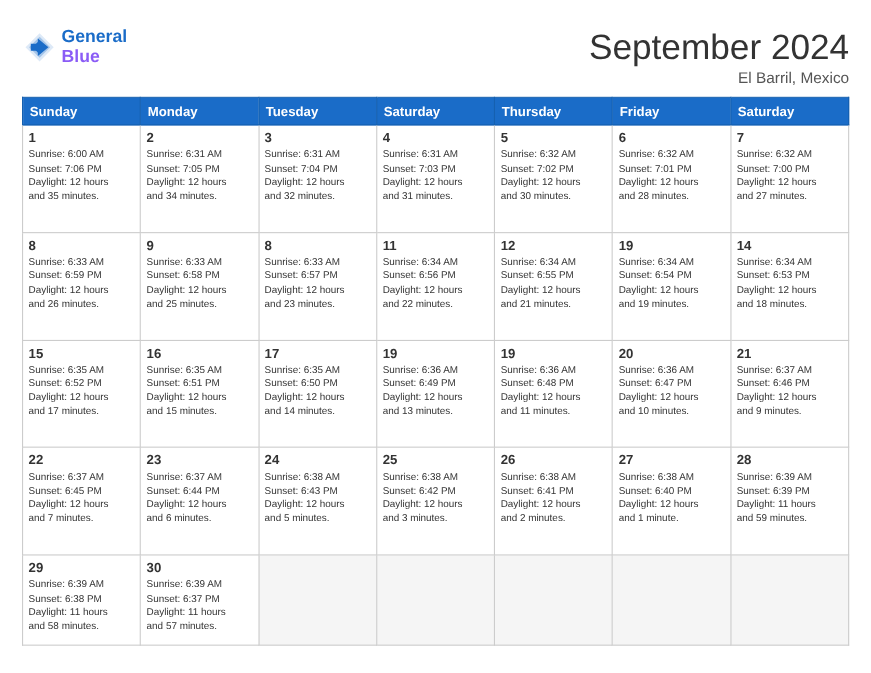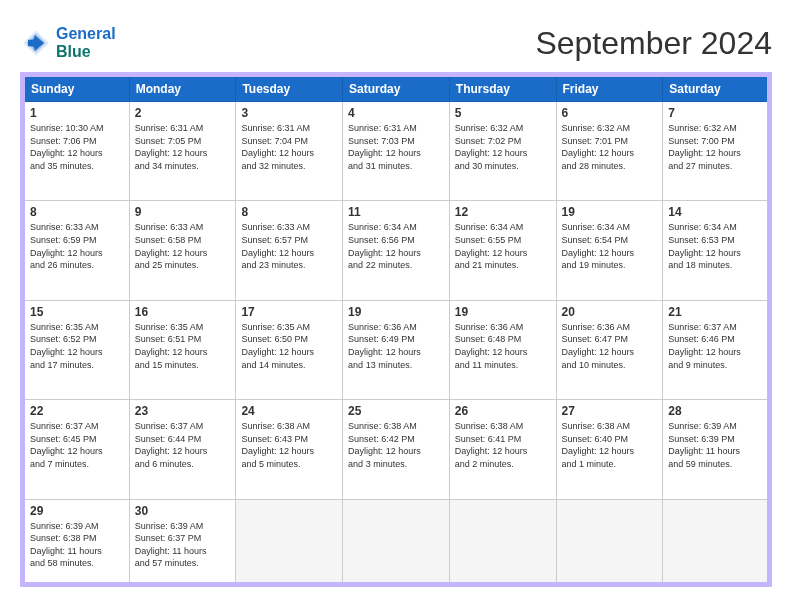--- a/index.html
+++ b/index.html
@@ -39,21 +39,21 @@
       font-size: 32px;
       font-weight: normal;
       color: #333;
     }
     .location-title {
       font-size: 14px;
       color: #555;
     }
     .calendar {
       flex: 1;
-      border: 5px solid #c4b5fd;
+      border: 1px solid #c4b5fd;
       border-collapse: collapse;
       width: 100%;
       table-layout: fixed;
     }
     .calendar th {
       background: #1a6cc8;
       color: #fff;
       text-align: left;
       padding: 5px 6px;
       font-size: 12px;
@@ -93,46 +93,47 @@
     <div class="logo">
       <svg class="logo-icon" viewBox="0 0 40 40">
         <polygon points="20,4 36,20 20,36 4,20" fill="#1a6cc8" opacity="0.15"></polygon>
         <polygon points="20,8 32,20 20,32 8,20" fill="#1a6cc8" opacity="0.3"></polygon>
         <polygon points="20,12 28,20 20,28 12,20" fill="#1a6cc8"></polygon>
 
         <path d="M18,10 L30,20 L18,30 L18,24 L10,24 L10,16 L18,16 Z" fill="#1a6cc8"></path>
       </svg>
       <div>
         <div style="font-size:16px;font-weight:bold;color:#1a6cc8;">General</div>
-        <div style="font-size:16px;font-weight:bold;color:#0f766e;">Blue</div>
+        <div style="font-size:16px;font-weight:bold;color:#8b5cf6;">Blue</div>
       </div>
     </div>
     <div class="title-block">
       <div class="month-title">September 2024</div>
+      <div class="location-title">El Barril, Mexico</div>
     </div>
   </div>
 
   <table class="calendar">
     <thead>
       <tr>
 
       <th>Sunday</th>
           <th>Monday</th>
           <th>Tuesday</th>
           <th>Saturday</th>
           <th>Thursday</th>
           <th>Friday</th>
           <th>Saturday</th>
         </tr>
     </thead>
     <tbody id="calendar-body">
     <tr>
           <td>
             <span class="day-num">1</span>
-            <div class="day-info" style="white-space: pre-line;">Sunrise: 10:30 AM
+            <div class="day-info" style="white-space: pre-line;">Sunrise: 6:00 AM
 Sunset: 7:06 PM
 Daylight: 12 hours
 and 35 minutes.</div>
           </td>
           <td>
             <span class="day-num">2</span>
             <div class="day-info" style="white-space: pre-line;">Sunrise: 6:31 AM
 Sunset: 7:05 PM
 Daylight: 12 hours
 and 34 minutes.</div>

